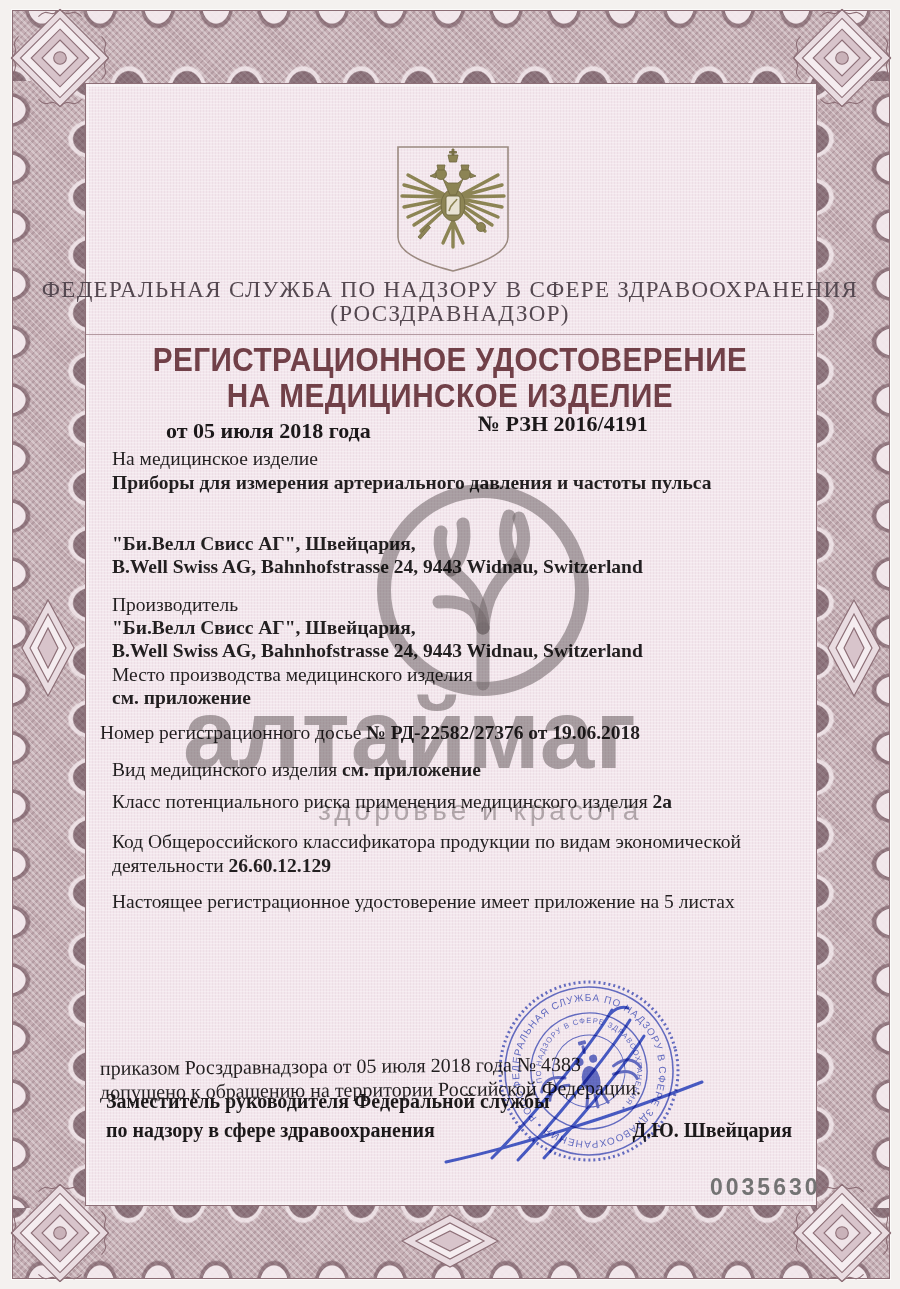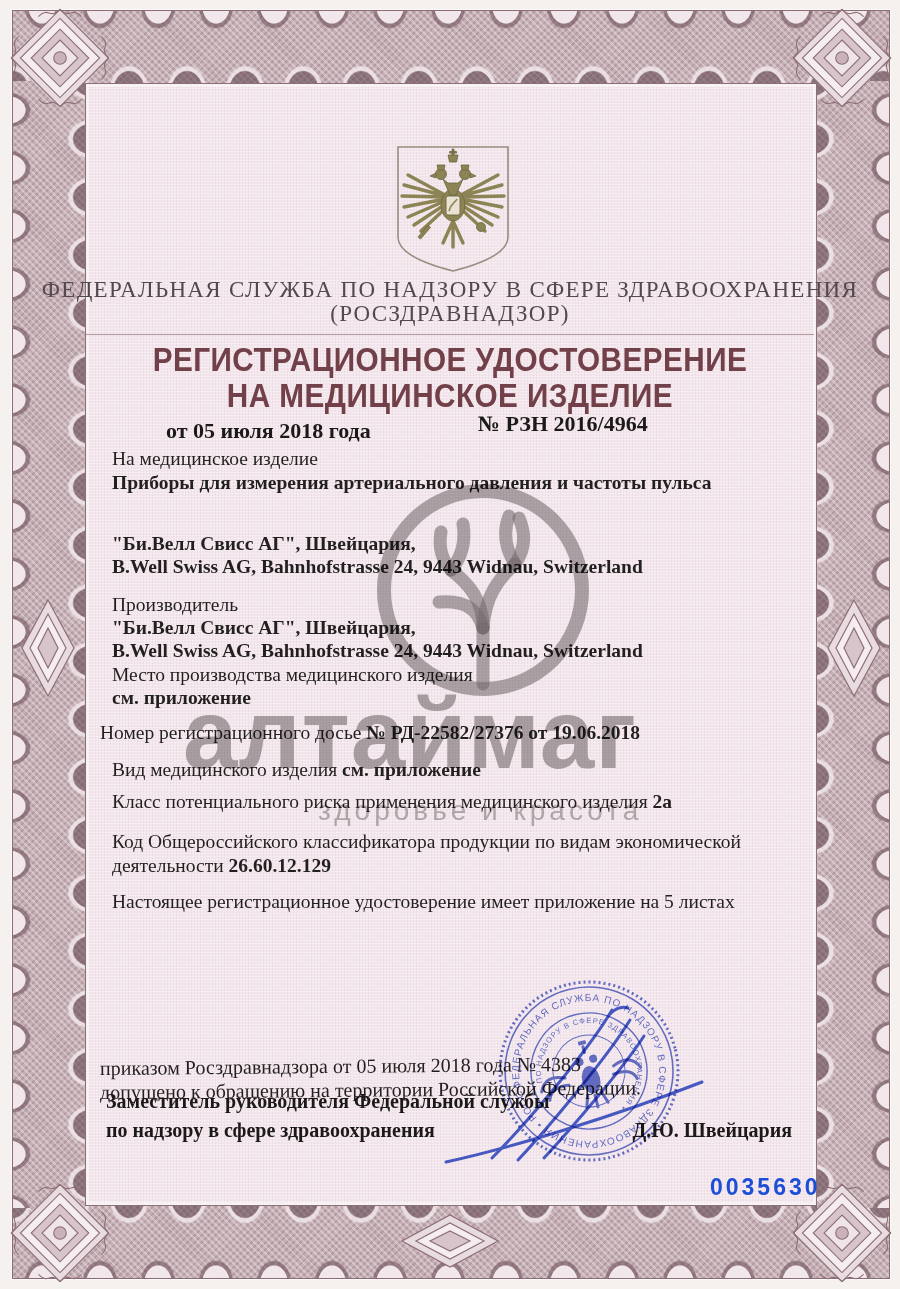--- a/index.html
+++ b/index.html
@@ -68,21 +68,21 @@
   .rule{left:86px;right:86px;border-top:1.5px solid #b49aa1;height:0;}
   .title{font-family:"Liberation Sans", sans-serif;font-weight:700;font-size:33px;
     color:#714048;transform:scaleX(.9);letter-spacing:.5px;white-space:nowrap;}
   .datebold{font-weight:700;font-size:22px;color:#1c191a;white-space:nowrap;}
 
   .footer-line{font-size:20px;color:#221f20;white-space:nowrap;}
   .footer-bold{font-size:20px;font-weight:700;color:#1c191a;white-space:nowrap;}
   .footer-tilt{transform:rotate(-0.5deg);transform-origin:left center;}
 
   .serial{font-family:"Liberation Sans", sans-serif;font-weight:700;font-size:23px;
-    letter-spacing:3px;color:#1d4ed8;}
+    letter-spacing:3px;color:#737373;}
 
   
   .watermark{position:absolute;left:0;top:0;width:900px;height:1289px;
     mix-blend-mode:multiply;pointer-events:none;}
   .wm-brand{position:absolute;left:183px;top:678px;width:470px;
     font-family:"Liberation Sans", sans-serif;font-weight:700;font-size:98px;
     color:rgba(122,117,117,.60);letter-spacing:1px;white-space:nowrap;}
   .wm-tagline{position:absolute;left:318px;top:795px;
     font-family:"Liberation Sans", sans-serif;font-size:28px;letter-spacing:4px;
     color:rgba(128,122,122,.55);white-space:nowrap;}
@@ -178,21 +178,21 @@
     <path d="M61 70 C63 62 67 62 69 58" stroke="#8c8454" stroke-width="1.6" fill="none"></path>
   </svg>
 
   <div class="abs center agency" style="top:277px">ФЕДЕРАЛЬНАЯ СЛУЖБА ПО НАДЗОРУ В СФЕРЕ ЗДРАВООХРАНЕНИЯ</div>
   <div class="abs center agency" style="top:301px">(РОСЗДРАВНАДЗОР)</div>
   <div class="abs rule" style="top:334px"></div>
 
   <div class="abs center title" style="top:341px">РЕГИСТРАЦИОННОЕ УДОСТОВЕРЕНИЕ</div>
   <div class="abs center title" style="top:377px">НА МЕДИЦИНСКОЕ ИЗДЕЛИЕ</div>
   <div class="abs datebold" style="left:166px;top:418px">от  05 июля 2018 года</div>
-  <div class="abs datebold" style="left:478px;top:411px">№  РЗН 2016/4964</div>
+  <div class="abs datebold" style="left:478px;top:411px">№  РЗН 2016/4191</div>
 
   <div class="abs txt" style="left:112px;top:447px">На медицинское изделие</div>
   <div class="abs txt" style="left:112px;top:471px"><b>Приборы для измерения артериального давления и частоты пульса</b></div>
 
   <div class="abs txt" style="left:112px;top:532px"><b>"Би.Велл Свисс АГ", Швейцария,</b></div>
   <div class="abs txt" style="left:112px;top:555px"><b>B.Well Swiss AG, Bahnhofstrasse 24, 9443 Widnau, Switzerland</b></div>
 
   <div class="abs txt" style="left:112px;top:593px">Производитель</div>
   <div class="abs txt" style="left:112px;top:616px"><b>"Би.Велл Свисс АГ", Швейцария,</b></div>
   <div class="abs txt" style="left:112px;top:639px"><b>B.Well Swiss AG, Bahnhofstrasse 24, 9443 Widnau, Switzerland</b></div>

